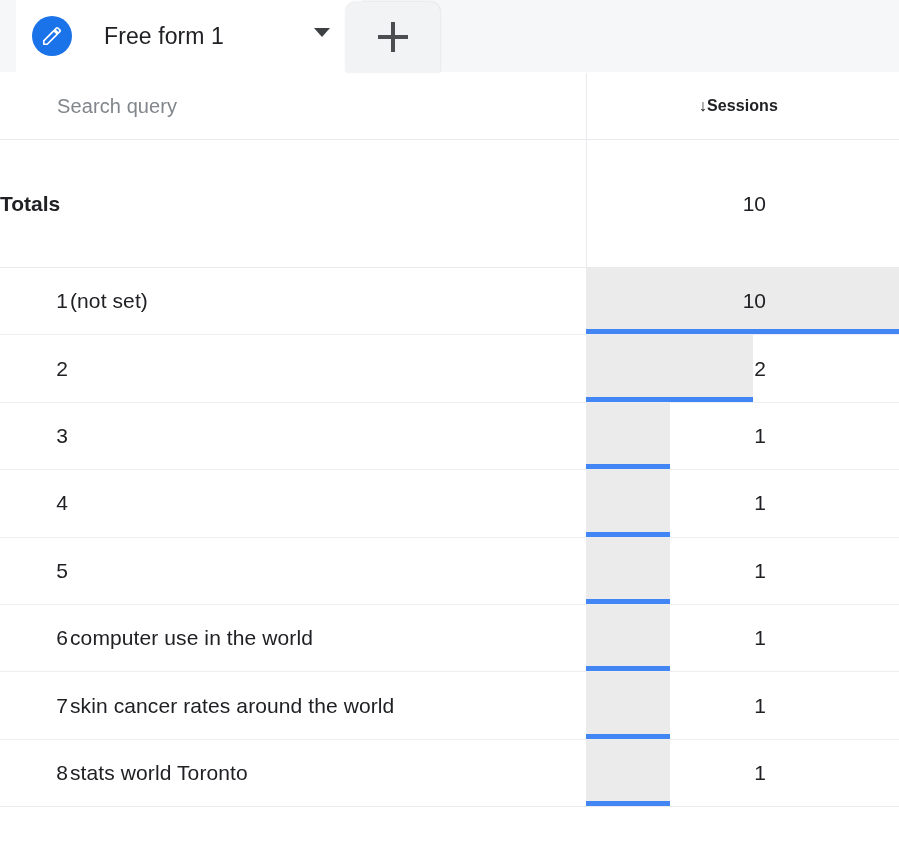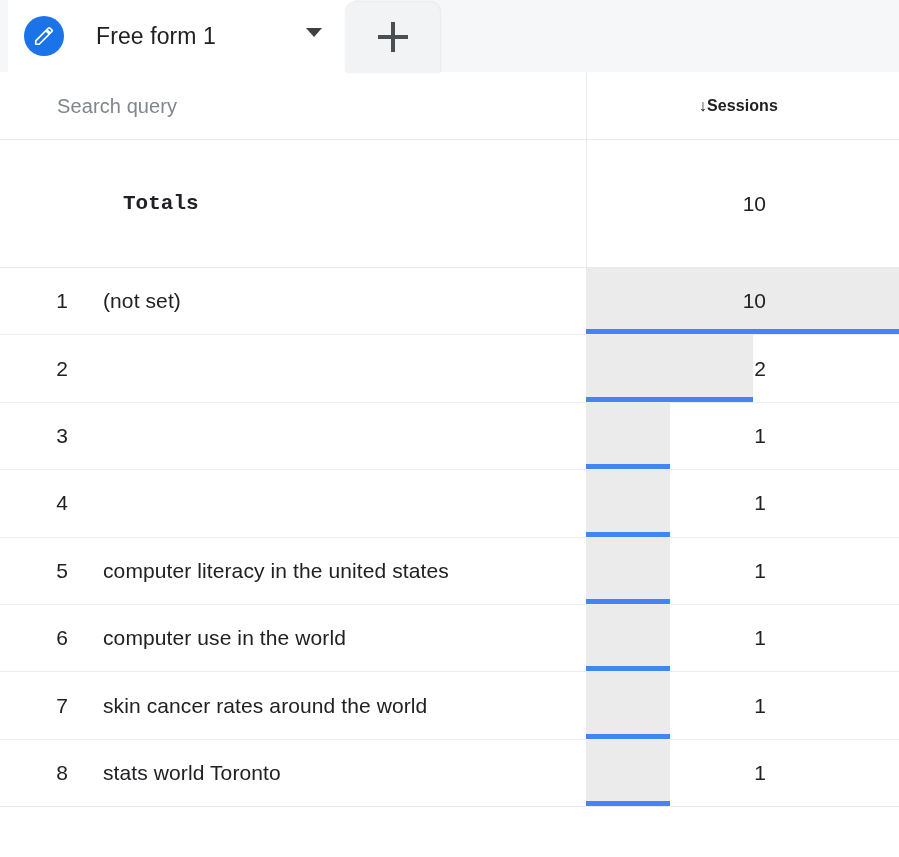--- a/index.html
+++ b/index.html
@@ -10,21 +10,21 @@
     -webkit-font-smoothing: antialiased;
   }
   #app { position: relative; width: 899px; height: 857px; overflow: hidden; background:#fff; }
 
   
   .tabbar {
     position: absolute; left: 0; top: 0; width: 899px; height: 72px;
     background: #f6f7f9;
   }
   .tab-active {
-    position: absolute; left: 8px; top: 0; width: 346px; height: 73px;
+    position: absolute; left: 16px; top: 0; width: 346px; height: 73px;
     background: #ffffff;
     display: flex; align-items: center;
   }
   .pencil-badge {
     position: absolute; left: 16px; top: 16px;
     width: 40px; height: 40px; border-radius: 50%;
     background: var(--accent, #1a73e8);
     display: flex; align-items: center; justify-content: center;
   }
   .pencil-badge svg { display:block; }
@@ -76,38 +76,37 @@
     padding-right: 133px; font-size: 16px; color: #202124; font-weight: 700;
     letter-spacing: .1px; white-space: nowrap;
   }
   .sort-arrow { font-weight: 400; }
 
   
   .row-totals { height: 128px; border-bottom: 1px solid #e8eaed; }
   .row-totals .col-dim { display: flex; align-items: center; }
   .row-totals .col-met { display: flex; align-items: center; justify-content: flex-end; }
   .totals-label {
-    padding-left: 123px; font-size: 21px; font-weight: 700; color: #202124;
+    font-size: 21px; font-weight: 700; color: #202124;
     white-space: nowrap;
-    font-family: Liberation Mono, monospace;
   }
   .totals-value {
     padding-right: 133px; font-size: 21px; font-weight: 400; color: #202124;
   }
 
   
   .row-data { height: 67.4px; border-bottom: 1px solid #eceef0; }
   .row-data .col-dim { display: flex; align-items: center; }
   .row-data .col-met { position: relative; display: flex; align-items: center; justify-content: flex-end; }
   .idx {
     position: absolute; left: 47px; width: 30px; text-align: center;
     font-size: 21px; color: #202124; font-weight: 400;
   }
   .label {
-    padding-left: 103px; font-size: 21px; color: #202124; font-weight: 400;
+    padding-left: 70px; font-size: 21px; color: #202124; font-weight: 400;
     letter-spacing: .1px; white-space: nowrap;
   }
   .bar {
     position: absolute; left: 0; top: 0; bottom: 0;
     background: #ebebeb;
     border-bottom: 5px solid var(--bar, #4285f4);
   }
   .metric-value {
     position: relative; z-index: 2;
     padding-right: 133px; font-size: 21px; color: #202124; font-weight: 400;
@@ -201,21 +200,20 @@
       <span class="idx">4</span>
     </div>
     <div class="col-met">
       <span class="bar" style="width: 84px; background: rgb(235, 235, 235); border-bottom-color: rgb(66, 133, 244);"></span>
       <span class="metric-value">1</span>
     </div>
   </div>
         <div class="row row-data">
     <div class="col-dim">
       <span class="idx">5</span>
-      <span class="label">computer literacy in the united states</span>
     </div>
     <div class="col-met">
       <span class="bar" style="width: 84px; background: rgb(235, 235, 235); border-bottom-color: rgb(66, 133, 244);"></span>
       <span class="metric-value">1</span>
     </div>
   </div>
         <div class="row row-data">
     <div class="col-dim">
       <span class="idx">6</span>
       <span class="label">computer use in the world</span>

